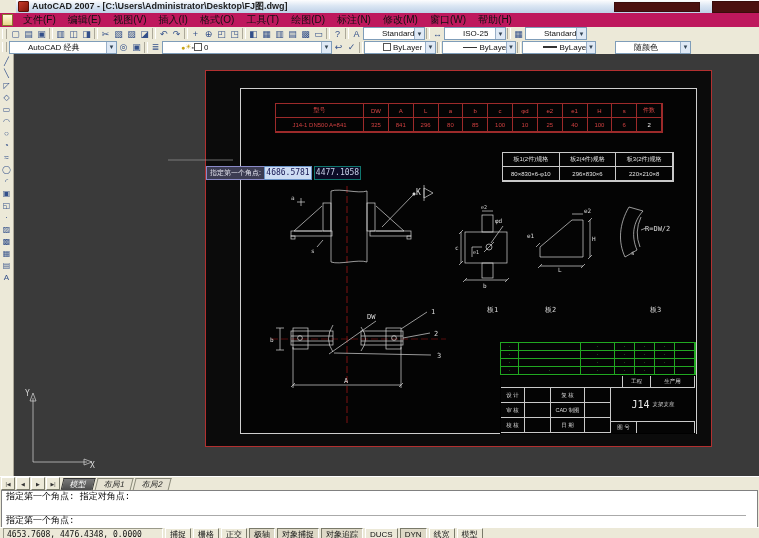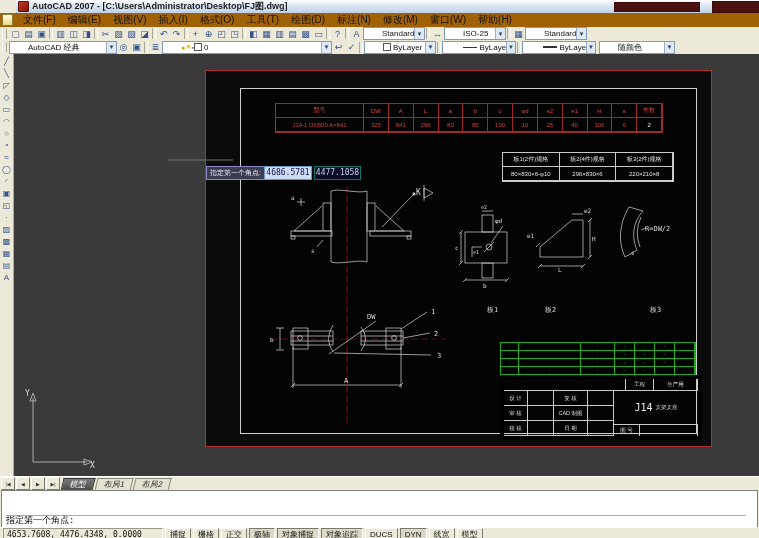--- a/index.html
+++ b/index.html
@@ -8,21 +8,21 @@
   .abs{position:absolute;}
   
   .titlebar{left:16px;top:0;width:759px;height:13px;background:linear-gradient(#fdfdfe,#dbe6f3 45%,#bfd1e8);
             border-bottom:1px solid #9fb0c8;display:flex;align-items:center;font-size:9px;color:#1d1d1d;}
   .appicon{width:9px;height:9px;margin:0 3px 0 2px;background:linear-gradient(135deg,#c83a2a,#7e1408);border:1px solid #5c0f06;border-radius:1px;}
   .ttext{font-weight:bold;white-space:nowrap;}
   .redact{position:absolute;background:#4b1010;border:1px solid #3a0c0c;}
   .redact.r1{left:598px;top:2px;width:84px;height:8px;}
   .redact.r2{left:696px;top:1px;width:61px;height:10px;}
   
-  .menubar{left:0;top:13px;width:759px;height:14px;background:#a16207;border-bottom:1px solid #d0cbb8;
+  .menubar{left:0;top:13px;width:759px;height:14px;background:#be185d;border-bottom:1px solid #d0cbb8;
            display:flex;align-items:center;font-size:10px;color:#111;}
   .docicon{width:9px;height:10px;margin:0 4px 0 2px;background:linear-gradient(#fffbe0,#e8d78a);border:1px solid #8a7a30;}
   .mitem{padding:0 6px;line-height:14px;}
   
   .tb{left:0;width:759px;background:#ece9d8;display:flex;align-items:center;}
   .tb1{top:27px;height:13px;border-bottom:1px solid #f7f5ea;}
   .tb2{top:40px;height:14px;border-bottom:3px solid #4d7c0f;}
   .grip{width:3px;height:10px;margin:0 2px;border-left:1px solid #fff;border-right:1px solid #aca899;}
   .ticon{width:13px;height:12px;display:inline-flex;align-items:center;justify-content:center;
          font-size:9px;color:#33508a;}
@@ -52,21 +52,21 @@
   .bw{color:#f2f2f2;}
   .spec{left:502px;top:152px;width:170px;border:1px solid #c9c9c9;display:grid;
         grid-template-columns:repeat(3,1fr);grid-auto-rows:14px;}
   .scell{border-right:1px solid #c9c9c9;border-bottom:1px solid #c9c9c9;font-size:6px;color:#e2e2e2;
          display:flex;align-items:center;justify-content:center;white-space:nowrap;overflow:hidden;}
   .greent{left:500px;top:342px;width:194px;border:1px solid #21a821;display:grid;
           grid-template-columns:18px 62px 34px 20px 20px 20px 1fr;grid-auto-rows:8px;}
   .gcell{border-right:1px solid #21a821;border-bottom:1px solid #21a821;color:#35e035;font-size:6px;
          line-height:7px;text-align:center;overflow:hidden;}
   
-  .tblock{left:500px;top:375px;width:194px;height:57px;border:4px solid #000000;color:#ddd;font-size:5.5px;}
+  .tblock{left:500px;top:375px;width:194px;height:57px;border:1px solid #000000;color:#ddd;font-size:5.5px;}
   .trowA{position:absolute;left:0;top:0;width:100%;height:12px;display:grid;grid-template-columns:122px 28px 1fr;}
   .trowA div{border-right:1px solid #c9c9c9;border-bottom:1px solid #c9c9c9;display:flex;align-items:center;justify-content:center;white-space:nowrap;}
   .tleft{position:absolute;left:0;top:12px;width:110px;height:45px;display:grid;
          grid-template-columns:24px 26px 34px 1fr;grid-auto-rows:15px;}
   .tleft div{border-right:1px solid #c9c9c9;border-bottom:1px solid #c9c9c9;display:flex;align-items:center;justify-content:center;white-space:nowrap;overflow:hidden;}
   .tright{position:absolute;left:110px;top:12px;width:84px;height:45px;}
   .tname{position:absolute;left:0;top:0;width:100%;height:33px;border-bottom:1px solid #c9c9c9;
          display:flex;align-items:center;justify-content:center;gap:3px;}
   .tcode{font-size:10px;color:#e8e8e8;font-family:"DejaVu Sans Mono",monospace;}
   .tsub{font-size:5.5px;color:#ccc;}
@@ -212,21 +212,21 @@
     <span class="ltline"></span>
     <span class="ddtext">ByLayer</span>
     <span class="dar">▼</span>
   </span>
   <span class="sep"></span>
   <span class="dd" style="width:54px">
     <span class="ltline" style="height:2px"></span>
     <span class="ddtext">ByLayer</span>
     <span class="dar">▼</span>
   </span>
-  <span class="dd" style="width:56px;margin-left:3px">
+  <span class="dd" style="width:56px;margin-left:19px">
     <span class="ddtext">随颜色</span>
     <span class="dar">▼</span>
   </span>
 </div>
 
 <div class="abs drawbar" id="drawbar">
     <span class="vicon">╱</span>
     <span class="vicon">╲</span>
     <span class="vicon">◸</span>
     <span class="vicon">◇</span>
@@ -487,20 +487,21 @@
   <span class="tnav">▶|</span>
   <span id="tabs" style="display:flex;align-items:flex-end">
       <span class="tab on">模型</span>
       <span class="tab">布局1</span>
       <span class="tab">布局2</span>
     </span>
 </div>
 
 <div class="abs cmd">
   <div class="cmdhist">
+    <div>指定第一个角点: 指定对角点:</div>
   </div>
   <div class="cmdline">指定第一个角点:</div>
 </div>
 
 <div class="abs statusbar">
   <span class="coords">4653.7608, 4476.4348, 0.0000</span>
   <span id="status-btns" style="display:flex">
       <span class="sbtn">捕捉</span>
       <span class="sbtn">栅格</span>
       <span class="sbtn">正交</span>

